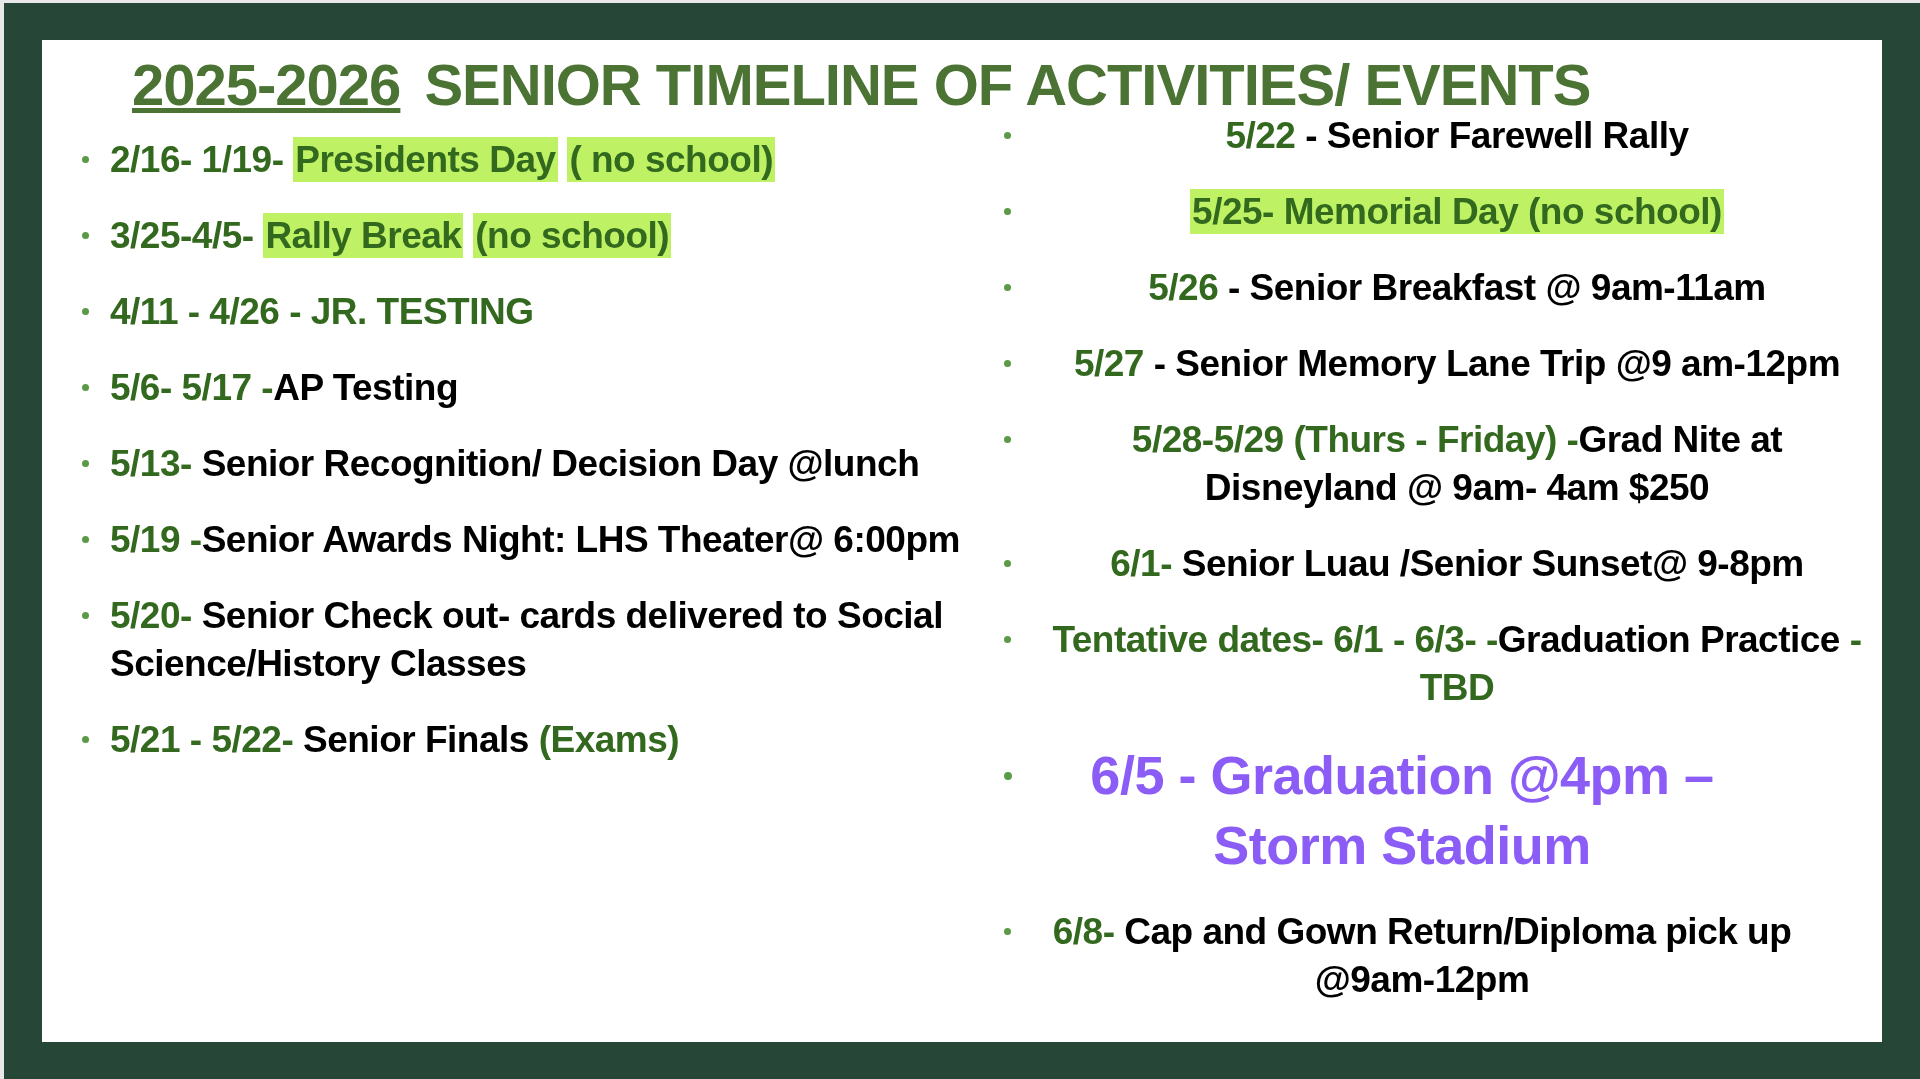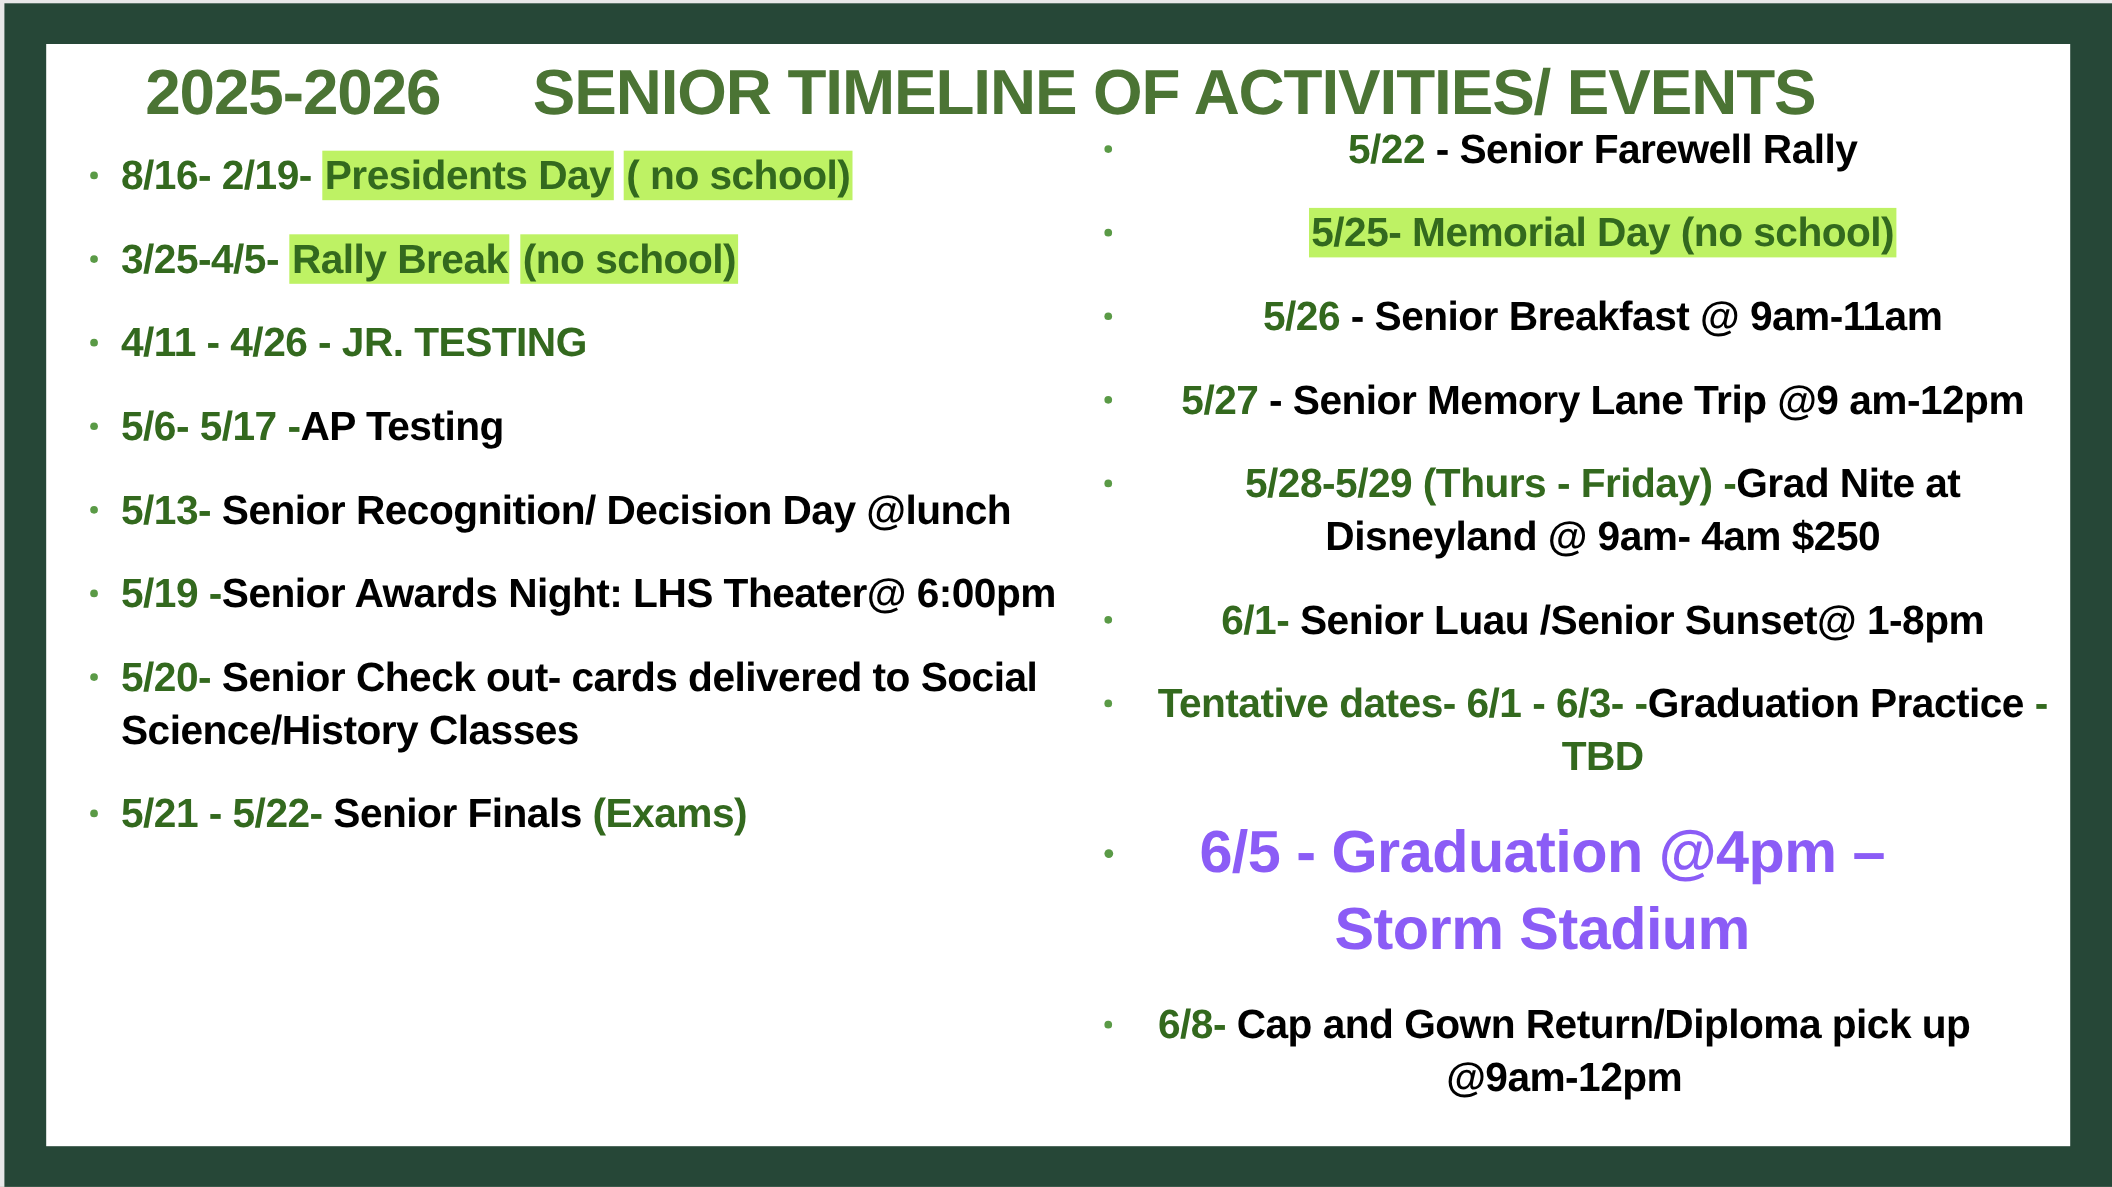--- a/index.html
+++ b/index.html
@@ -13,21 +13,21 @@
   .left-edge { position: absolute; left: 0; top: 0; width: 4px; height: 1079px; background: #e8e8e8; }
   .slide {
     position: absolute; left: 42px; top: 40px; width: 1840px; height: 1002px;
     background: #ffffff;
   }
   .title {
     position: absolute; left: 90px; top: 0; width: 1740px; height: 90px;
     color: #4b7434; font-weight: bold; font-size: 58px; letter-spacing: -1px;
     white-space: nowrap; line-height: 90px;
   }
-  .title .year { margin-right: 84px; }
+  .title .year { margin-right: 24px; text-decoration: underline; }
   .col { position: absolute; }
   .col-left { left: 38px; top: 96px; width: 930px; }
   .col-right { left: 960px; top: 72px; width: 880px; text-align: center; }
   ul { list-style: none; margin: 0; padding: 0; }
   li.item {
     position: relative; padding-left: 30px;
     font-size: 37px; font-weight: bold; line-height: 48px;
     color: #000; margin-bottom: 28px; letter-spacing: -0.5px;
   }
   li.item .bullet {
@@ -46,37 +46,37 @@
 <div class="top-edge"></div>
 <div class="left-edge"></div>
 
 <div class="slide">
   <div class="title">
     <span class="year">2025-2026</span><span>SENIOR TIMELINE OF ACTIVITIES/ EVENTS</span>
   </div>
 
   <div class="col col-left">
     <ul>
-      <li class="item"><span class="bullet"></span><span class="g">8/16- 2/19- </span><span class="hl">Presidents Day</span> <span class="hl">( no school)</span></li>
+      <li class="item"><span class="bullet"></span><span class="g">2/16- 1/19- </span><span class="hl">Presidents Day</span> <span class="hl">( no school)</span></li>
       <li class="item"><span class="bullet"></span><span class="g">3/25-4/5- </span><span class="hl">Rally Break</span> <span class="hl">(no school)</span></li>
       <li class="item"><span class="bullet"></span><span class="g">4/11 - 4/26 - JR. TESTING</span></li>
       <li class="item"><span class="bullet"></span><span class="g">5/6- 5/17 -</span><span class="k">AP Testing</span></li>
       <li class="item"><span class="bullet"></span><span class="g">5/13- </span><span class="k">Senior Recognition/ Decision Day @lunch</span></li>
       <li class="item"><span class="bullet"></span><span class="g">5/19 -</span><span class="k">Senior Awards Night: LHS Theater@ 6:00pm</span></li>
       <li class="item"><span class="bullet"></span><span class="g">5/20- </span><span class="k">Senior Check out- cards delivered to Social Science/History Classes</span></li>
       <li class="item"><span class="bullet"></span><span class="g">5/21 - 5/22- </span><span class="k">Senior Finals </span><span class="g">(Exams)</span></li>
     </ul>
   </div>
 
   <div class="col col-right">
     <ul>
       <li class="item"><span class="bullet"></span><span class="g">5/22</span><span class="k"> - Senior Farewell Rally</span></li>
       <li class="item"><span class="bullet"></span><span class="hl">5/25- Memorial Day (no school)</span></li>
       <li class="item"><span class="bullet"></span><span class="g">5/26</span><span class="k"> - Senior Breakfast @ 9am-11am</span></li>
       <li class="item" style="white-space:nowrap;"><span class="bullet"></span><span class="g">5/27</span><span class="k"> - Senior Memory Lane Trip @9 am-12pm</span></li>
       <li class="item"><span class="bullet"></span><span class="g">5/28-5/29 (Thurs - Friday) -</span><span class="k">Grad Nite at Disneyland @ 9am- 4am $250</span></li>
-      <li class="item"><span class="bullet"></span><span class="g">6/1- </span><span class="k">Senior Luau /Senior Sunset@ 1-8pm</span></li>
+      <li class="item"><span class="bullet"></span><span class="g">6/1- </span><span class="k">Senior Luau /Senior Sunset@ 9-8pm</span></li>
       <li class="item"><span class="bullet"></span><span class="g">Tentative dates- 6/1 - 6/3- -</span><span class="k">Graduation Practice </span><span class="g">-TBD</span></li>
       <li class="item big" style="width:740px;"><span class="bullet"></span><span>6/5 - Graduation @4pm  – Storm Stadium</span></li>
       <li class="item" style="width:780px;"><span class="bullet"></span><span class="g">6/8- </span><span class="k">Cap and Gown Return/Diploma pick up @9am-12pm</span></li>
     </ul>
   </div>
 </div>
 
 </body></html>

